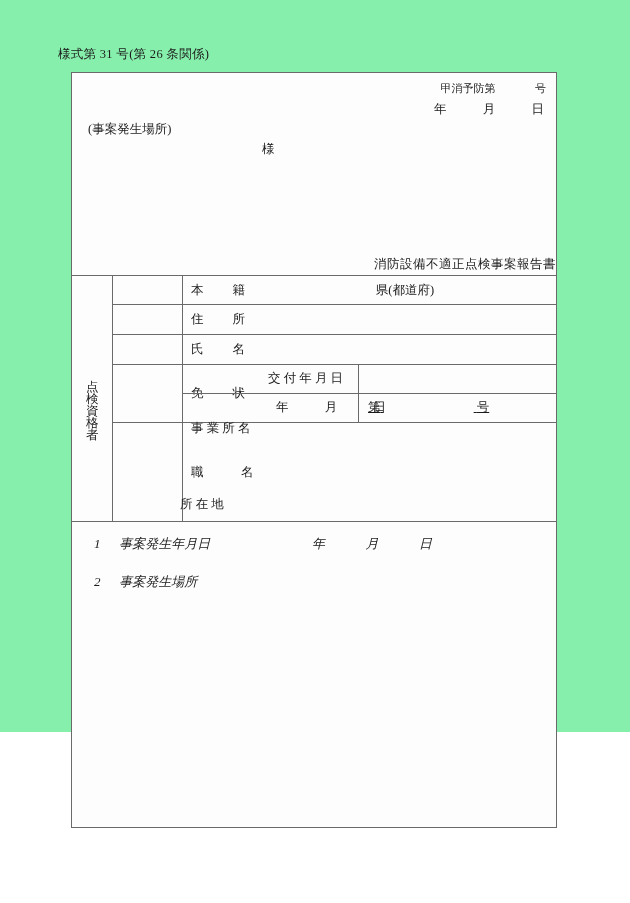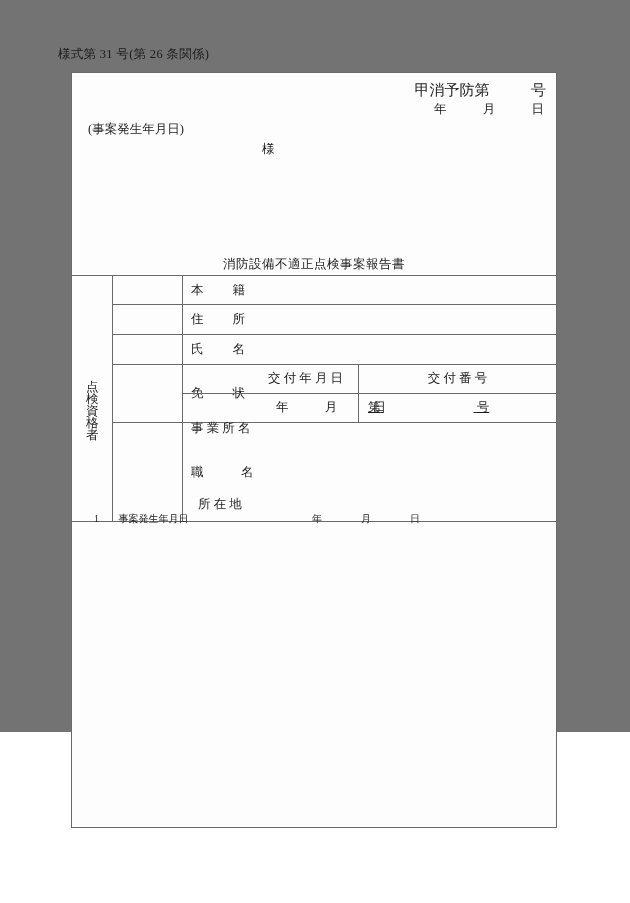--- a/index.html
+++ b/index.html
@@ -14,21 +14,21 @@
     color: #1b1b1b;
     position: relative;
     overflow: hidden;
   }
 
   
   #page {
     position: absolute;
     left: 0; top: 0;
     width: 630px; height: 732px;
-    background: #737373;
+    background: #86efac;
   }
 
   
   #form-no {
     position: absolute;
     left: 58px;
     top: 46px;
     font-size: 12.5px;
     letter-spacing: 0.3px;
     white-space: nowrap;
@@ -44,21 +44,21 @@
     border: 1px solid #6a6a6a;
     box-sizing: border-box;
     background: #fdfdfd;
   }
 
   
   .hdr-docno {
     position: absolute;
     right: 10px;
     top: 8px;
-    font-size: 15px;
+    font-size: 11px;
     white-space: nowrap;
   }
   .hdr-docno .gap-sm { display:inline-block; width: 34px; }
   .hdr-date {
     position: absolute;
     right: 12px;
     top: 28px;
     font-size: 12.5px;
     white-space: nowrap;
   }
@@ -96,21 +96,21 @@
     padding: 2px 2px 3px 2px;
     color: #3a3a3a;
   }
 
   
   #doc-title {
     position: absolute;
     left: 0;
     right: 0;
     top: 183px;
-    text-align: center;
+    text-align: right;
     font-size: 12.5px;
     letter-spacing: 0.5px;
   }
 
   
   #qual-table {
     position: absolute;
     left: -1px;
     top: 202px;
     width: 486px;
@@ -187,23 +187,24 @@
   .sub-vline {
     position: absolute;
     width: 0;
     border-left: 1px solid #6a6a6a;
   }
 
   
   #items {
     position: absolute;
     left: 22px;
-    top: 439px;
+    top: 462px;
     right: 10px;
-    font-size: 10px;
+    font-size: 13px;
+    font-style: italic;
   }
   .item {
     position: relative;
     height: 38px;
     white-space: nowrap;
   }
   .item .num {
     display: inline-block;
     width: 22px;
   }
@@ -231,39 +232,40 @@
     </div>
 
     <div class="hdr-date">
       <span>年</span>
       <span class="sp"></span>
       <span>月</span>
       <span class="sp"></span>
       <span>日</span>
     </div>
 
-    <div class="hdr-org">(事案発生年月日)</div>
+    <div class="hdr-org">(事案発生場所)</div>
     <div class="hdr-sama">様</div>
 
 
     <div id="doc-title">消防設備不適正点検事案報告書</div>
 
     <div id="qual-table">
 
       <div class="vline c1"></div>
       <div class="vline c2"></div>
 
       <div id="qual-label">
         <span class="vtext">点検資格者</span>
       </div>
 
       <div class="rowlabel" style="top:0px;height:28px;">
         <span>本</span>
         <span>籍</span>
       </div>
+      <div class="cell-text" style="left:182px;right:0;top:6px;text-align:center;">県(都道府)</div>
       <div class="hline full" style="top:28px;"></div>
 
       <div class="rowlabel" style="top:28px;height:30px;">
         <span>住</span>
         <span>所</span>
       </div>
       <div class="cell-text" style="left:190px;top:36px;"></div>
       <div class="hline full" style="top:58px;"></div>
 
       <div class="rowlabel" style="top:58px;height:30px;">
@@ -274,21 +276,20 @@
       <div class="hline full" style="top:88px;"></div>
 
       <div class="rowlabel" style="top:88px;height:58px;">
         <span>免</span>
         <span>状</span>
       </div>
 
       <div class="sub-vline" style="left:287px;top:88px;height:58px;"></div>
 
       <div class="cell-text" style="left:182px;width:105px;top:94px;text-align:center;">交 付 年 月 日</div>
-      <div class="cell-text" style="left:287px;right:0;top:94px;text-align:center;">交 付 番 号</div>
 
       <div class="hline short" style="top:117px;"></div>
 
       <div class="cell-text" style="left:205px;top:123px;">
         <span>年</span>
         <span style="display:inline-block;width:30px;"></span>
         <span>月</span>
         <span style="display:inline-block;width:30px;"></span>
         <span>日</span>
       </div>
@@ -300,39 +301,43 @@
       </div>
 
       <div class="hline full" style="top:146px;"></div>
 
       <div class="cell-text" style="left:120px;top:144px;">事 業 所 名</div>
       <div class="cell-text" style="left:190px;top:156px;"></div>
 
       <div class="cell-text" style="left:120px;top:188px;">職　　　名</div>
       <div class="cell-text" style="left:190px;top:188px;"></div>
 
-      <div class="cell-text" style="left:127px;top:220px;">所 在 地</div>
+      <div class="cell-text" style="left:109px;top:220px;">所 在 地</div>
       <div class="cell-text" style="left:190px;top:220px;"></div>
 
     </div>
 
     <div id="items">
 
       <div class="item">
         <span class="num">1</span>
         <span class="lbl">事案発生年月日</span>
         <span class="datefields">
           <span>年</span>
           <span class="sp"></span>
           <span>月</span>
           <span class="sp"></span>
           <span>日</span>
         </span>
       </div>
 
+      <div class="item">
+        <span class="num">2</span>
+        <span class="lbl">事案発生場所</span>
+      </div>
 
 
 
 
     </div>
 
   </div>
 </div>
 
 </body></html>

